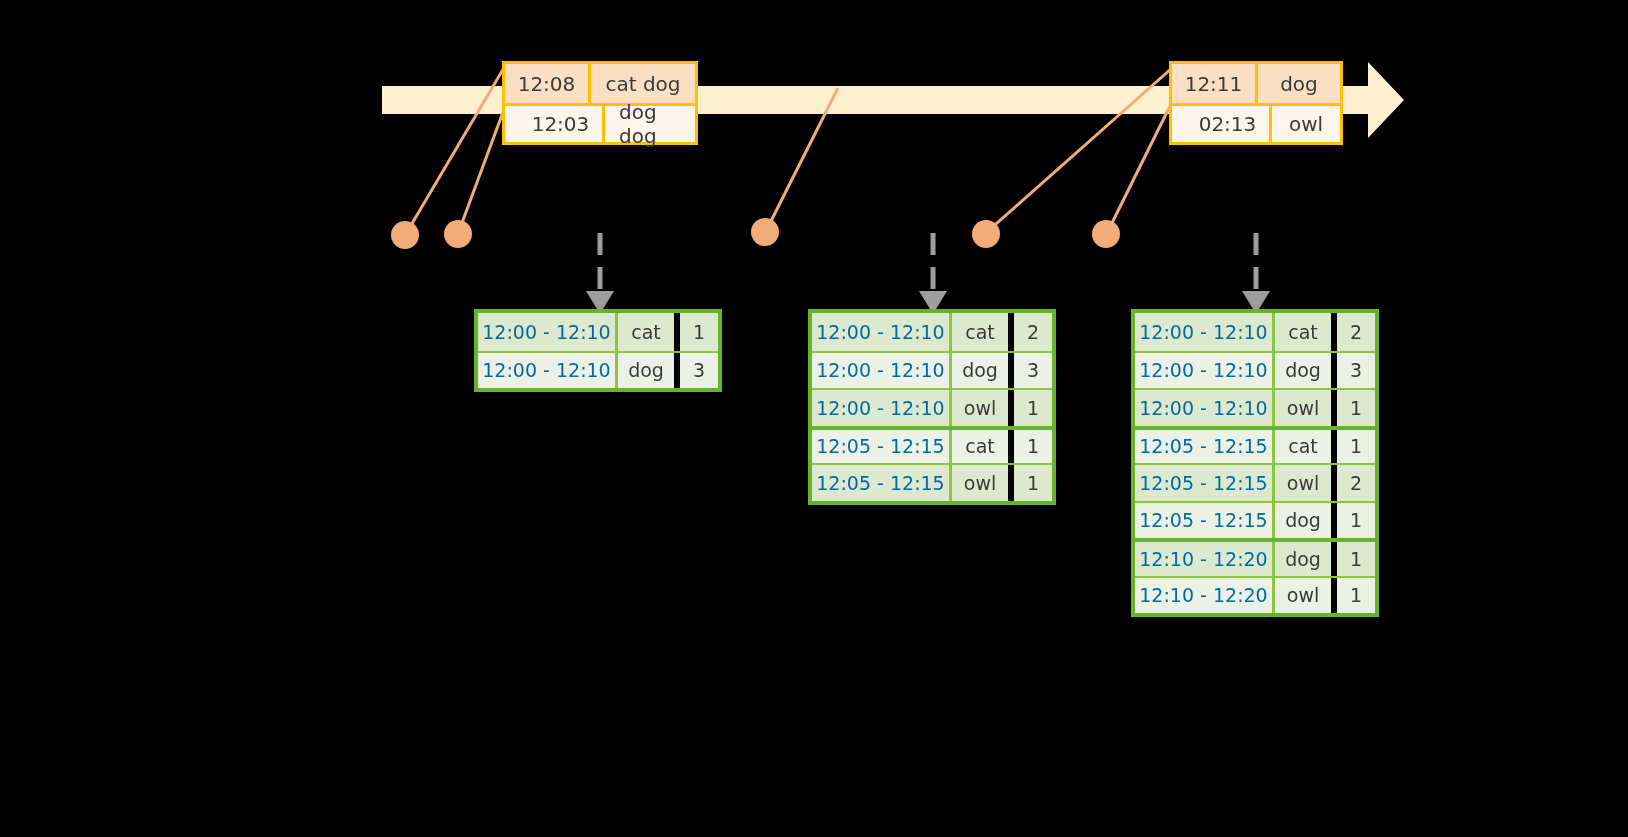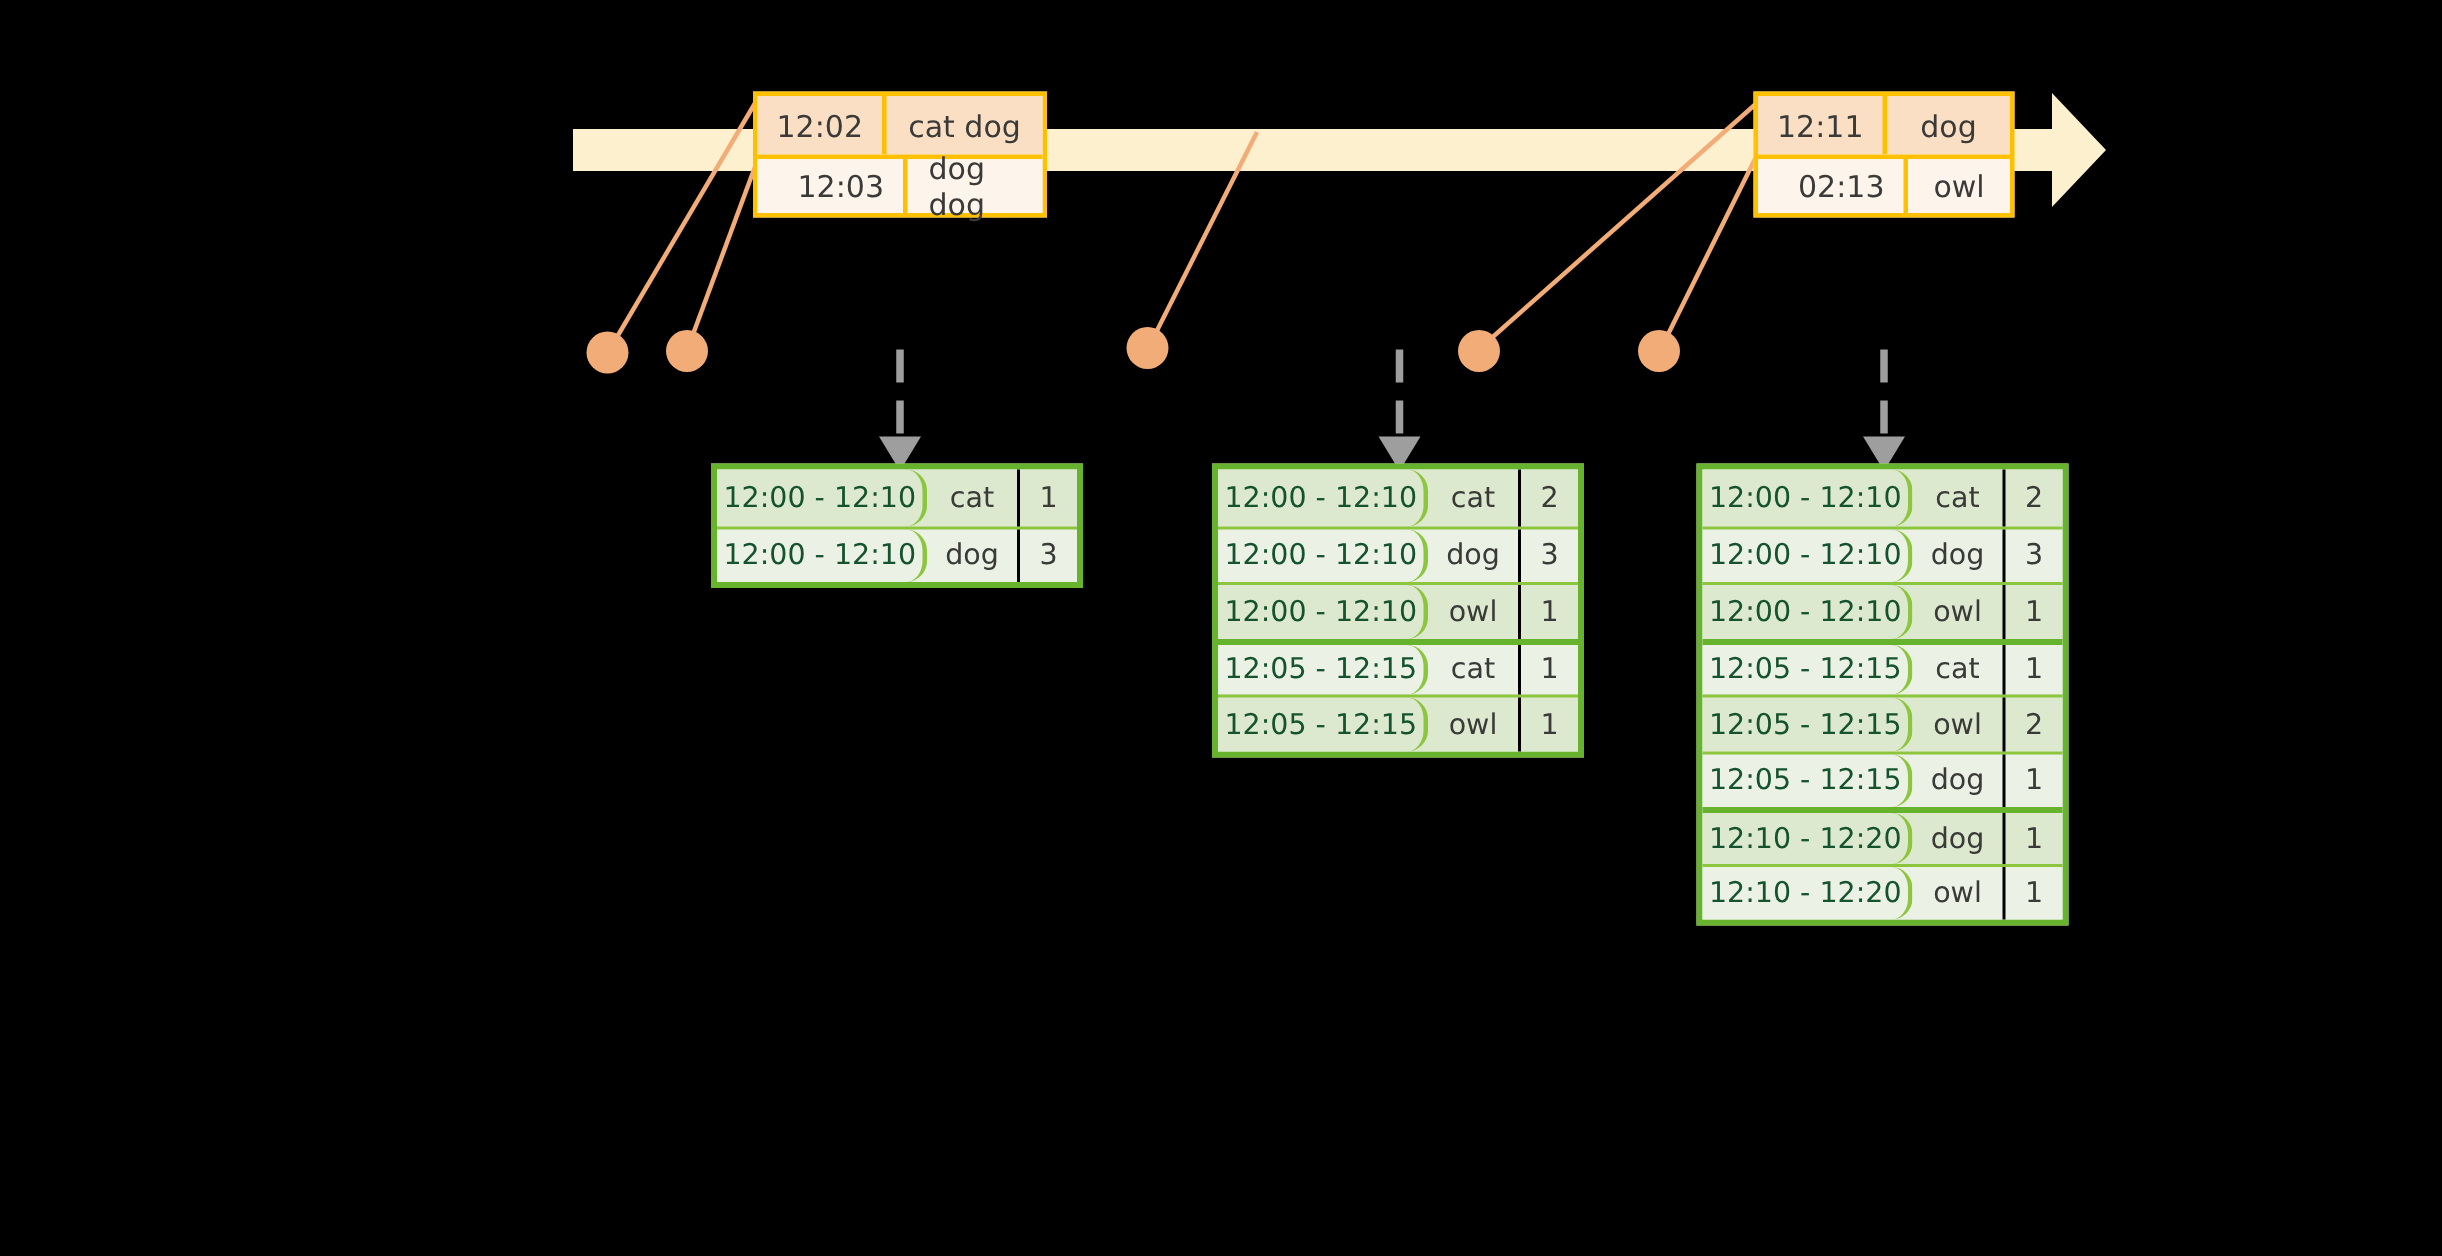--- a/index.html
+++ b/index.html
@@ -88,33 +88,32 @@
   }
   .rt-row.sep { border-top: 4px solid #68B32E; }
   .rt-row.thin { border-top: 2px solid #8CC63F; }
   .rt-row.shade-a { background: #DDE9CF; }
   .rt-row.shade-b { background: #EBF1E5; }
   .rt-window {
     display: flex;
     align-items: center;
     justify-content: center;
     font-size: 19px;
-    color: #14532d;
+    color: #0369a1;
     box-sizing: border-box;
     border-right: 3px solid #8CC63F;
-    border-radius: 14px;
   }
   .rt-word {
     display: flex;
     align-items: center;
     justify-content: center;
     font-size: 19px;
     color: #3a3a38;
     box-sizing: border-box;
-    border-right: 2px solid #000000;
+    border-right: 6px solid #000000;
   }
   .rt-count {
     display: flex;
     align-items: center;
     justify-content: center;
     font-size: 19px;
     color: #3a3a38;
     box-sizing: border-box;
   }
 </style>
@@ -148,21 +147,21 @@
       <path d="M 919,291 L 947,291 L 933,314 Z" fill="#9E9E9E"></path>
     </g>
     <g>
       <line x1="1256" y1="233" x2="1256" y2="293" stroke="#9E9E9E" stroke-width="5" stroke-dasharray="22,12"></line>
       <path d="M 1242,291 L 1270,291 L 1256,314 Z" fill="#9E9E9E"></path>
     </g>
   </svg>
 
   <div class="event-box" style="left:502px; top:61px; width:196px;">
     <div class="event-row shade-a">
-      <div class="event-time">12:02</div>
+      <div class="event-time">12:08</div>
       <div class="event-words">cat dog</div>
     </div>
     <div class="event-row shade-b">
       <div class="event-time">12:03</div>
       <div class="event-words">dog dog</div>
     </div>
   </div>
 
 
   <div class="event-box" style="left:1169px; top:61px; width:174px;">

